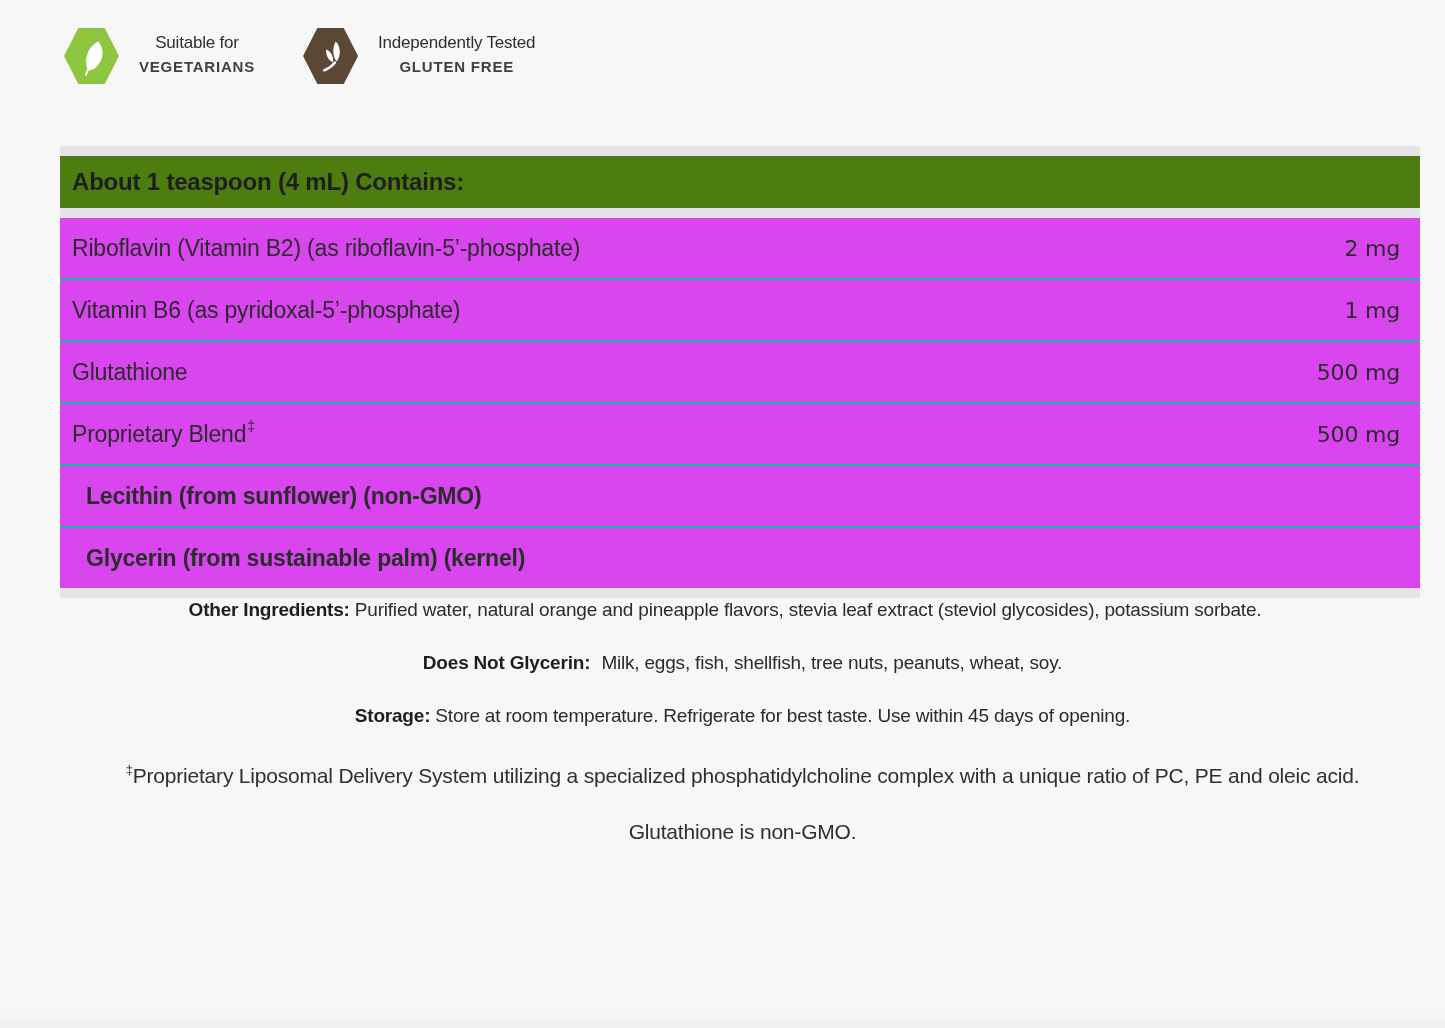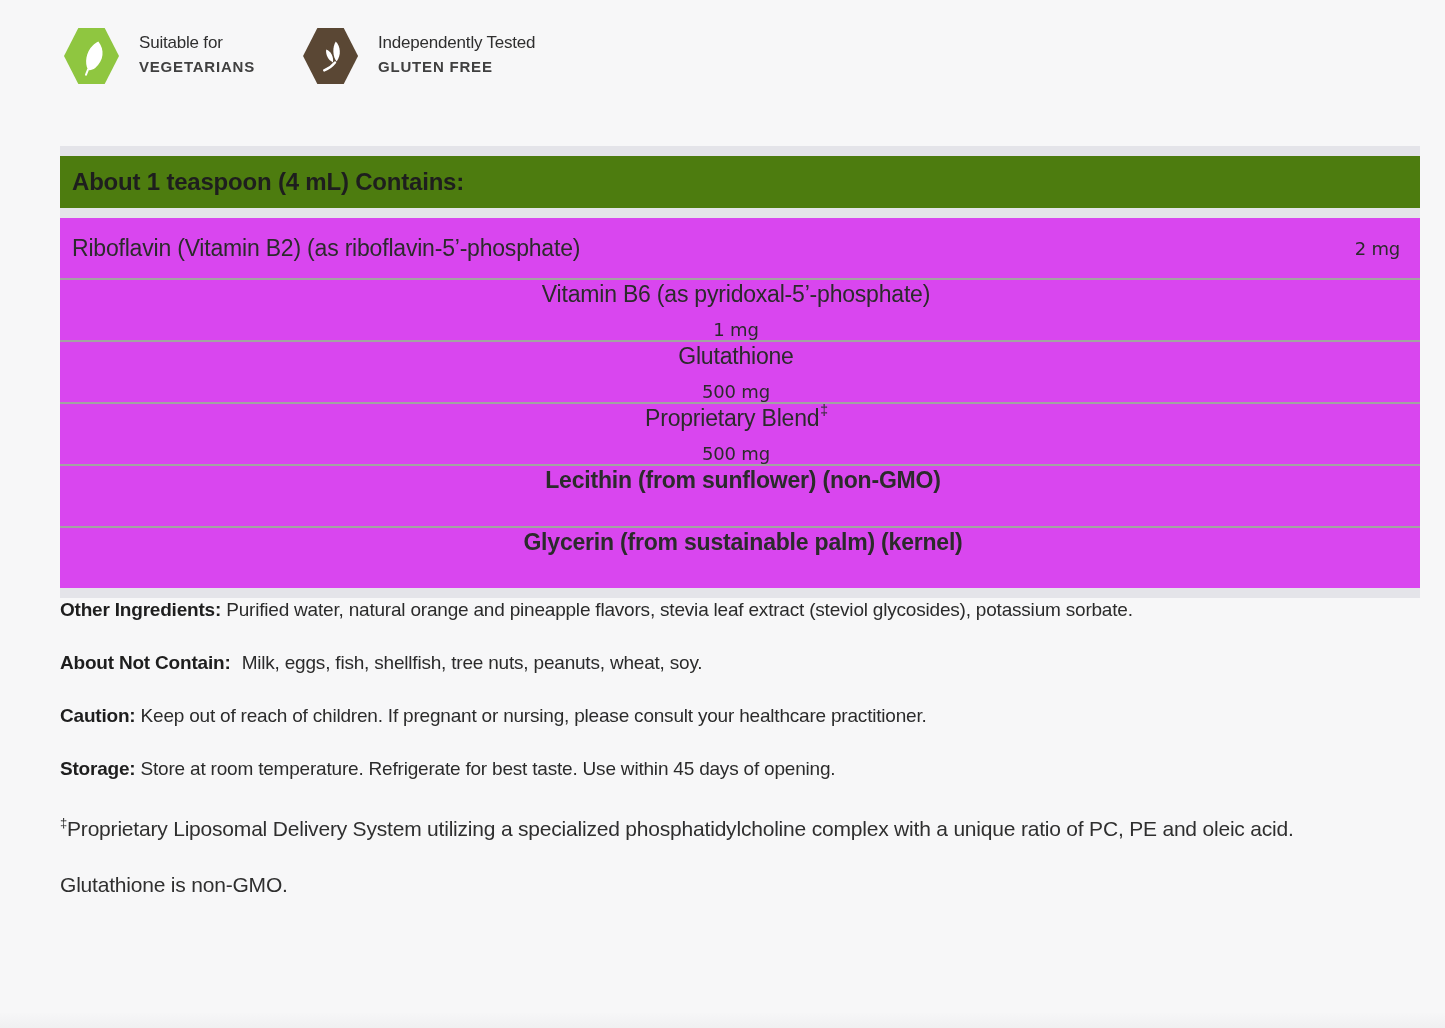--- a/index.html
+++ b/index.html
@@ -11,20 +11,21 @@
     font-family: "Liberation Sans", sans-serif;
     color: #232323;
     overflow: hidden;
     position: relative;
     letter-spacing: -0.2px;
   }
   .page {
     position: relative;
     width: 1326px;
     height: 1028px;
+    text-align: center;
   }
 
   
   .badges {
     position: absolute;
     left: 64px;
     top: 28px;
     display: flex;
     gap: 48px;
   }
@@ -83,31 +84,31 @@
   .trow {
     height: 60px;
     display: flex;
     align-items: center;
     justify-content: space-between;
     padding: 0 20px 0 12px;
     background: #d946ef;
     font-size: 23px;
     color: #2b2b2b;
   }
-  .trow + .trow { border-top: 2px solid #a3a3a3; flex-direction: column; }
+  .trow + .trow { border-top: 2px solid #14b8a6; }
   .trow.indent { padding-left: 26px; font-weight: bold; }
   .row-name sup {
     font-size: 14px;
     position: relative;
     top: -2px;
     left: 1px;
   }
   .row-amount {
     font-family: "DejaVu Sans", sans-serif;
-    font-size: 18px;
+    font-size: 22px;
     color: #2b2b2b;
     white-space: nowrap;
   }
 
   
   .copy {
     position: absolute;
     left: 60px;
     top: 592px;
     width: 1365px;
@@ -213,26 +214,22 @@
 
     <div class="gray-bar"></div>
   </div>
 
   <div class="copy">
     <p class="para-other">
       <b>Other Ingredients:</b>
       <span>Purified water, natural orange and pineapple flavors, stevia leaf extract (steviol glycosides), potassium sorbate.</span>
     </p>
     <p class="gap-label">
-      <b>About Not Contain:</b>
+      <b>Does Not Glycerin:</b>
       <span>Milk, eggs, fish, shellfish, tree nuts, peanuts, wheat, soy.</span>
-    </p>
-    <p>
-      <b>Caution:</b>
-      <span>Keep out of reach of children. If pregnant or nursing, please consult your healthcare practitioner.</span>
     </p>
     <p>
       <b>Storage:</b>
       <span>Store at room temperature. Refrigerate for best taste. Use within 45 days of opening.</span>
     </p>
     <p class="footnote">
       <sup>‡</sup><span>Proprietary Liposomal Delivery System utilizing a specialized phosphatidylcholine complex with a unique ratio of PC, PE and oleic acid.</span>
     </p>
     <p class="footnote2">Glutathione is non-GMO.</p>
   </div>

